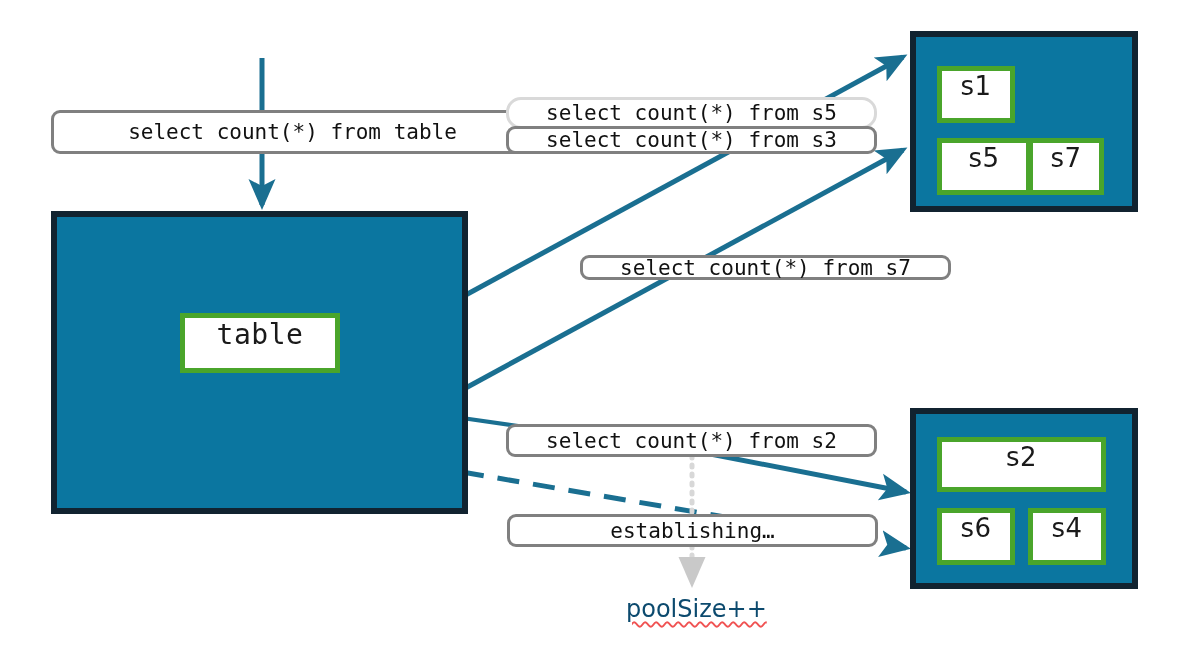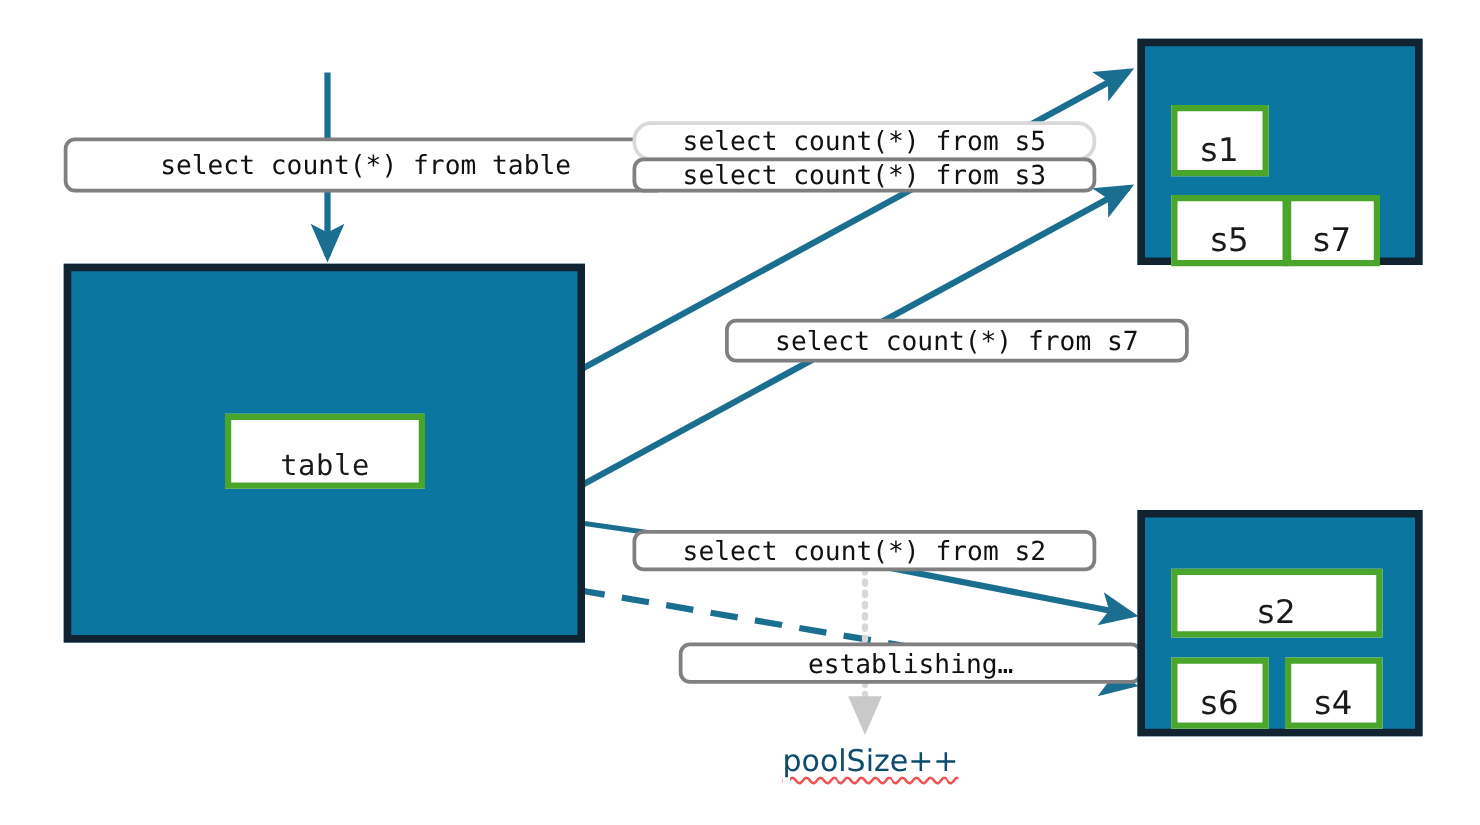--- a/index.html
+++ b/index.html
@@ -34,31 +34,30 @@
     box-sizing: border-box;
   }
 
   
   .chip {
     position: absolute;
     background: #ffffff;
     border: 5px solid #4aa52b;
     box-sizing: border-box;
     display: flex;
-    align-items: flex-end;
+    align-items: flex-start;
     justify-content: center;
     color: #1a1a1a;
     font-family: "DejaVu Sans", sans-serif;
     font-size: 26px;
     letter-spacing: 0.5px;
-    margin-top: 18px;
   }
   .chip.mono {
     font-family: "DejaVu Sans Mono", monospace;
-    font-size: 23px;
+    font-size: 28px;
   }
 
   
   .label {
     position: absolute;
     background: #ffffff;
     border: 3px solid #808080;
     border-radius: 9px;
     box-sizing: border-box;
     display: flex;
@@ -143,29 +142,29 @@
   </div>
 
   <div class="label faded" style="left:506px; top:97px; width:371px; height:32px;">
     <span>select count(*) from s5</span>
   </div>
 
   <div class="label" style="left:506px; top:126px; width:371px; height:28px;">
     <span>select count(*) from s3</span>
   </div>
 
-  <div class="label" style="left:580px; top:255px; width:371px; height:35px;text-align:right;">
+  <div class="label" style="left:580px; top:255px; width:371px; height:25px;text-align:right;">
     <span>select count(*) from s7</span>
   </div>
 
   <div class="label" style="left:506px; top:424px; width:371px; height:33px;">
     <span>select count(*) from s2</span>
   </div>
 
-  <div class="label" style="left:507px; top:514px; width:371px; height:33px;margin-left:36px;">
+  <div class="label" style="left:507px; top:514px; width:371px; height:33px;">
     <span>establishing…</span>
   </div>
 
   <div class="ghost-text" style="left:626px; top:595px;">
     <span>poolSize++</span>
   </div>
 
   <div class="pool" style="left:910px; top:31px; width:228px; height:181px;">
   </div>
 

